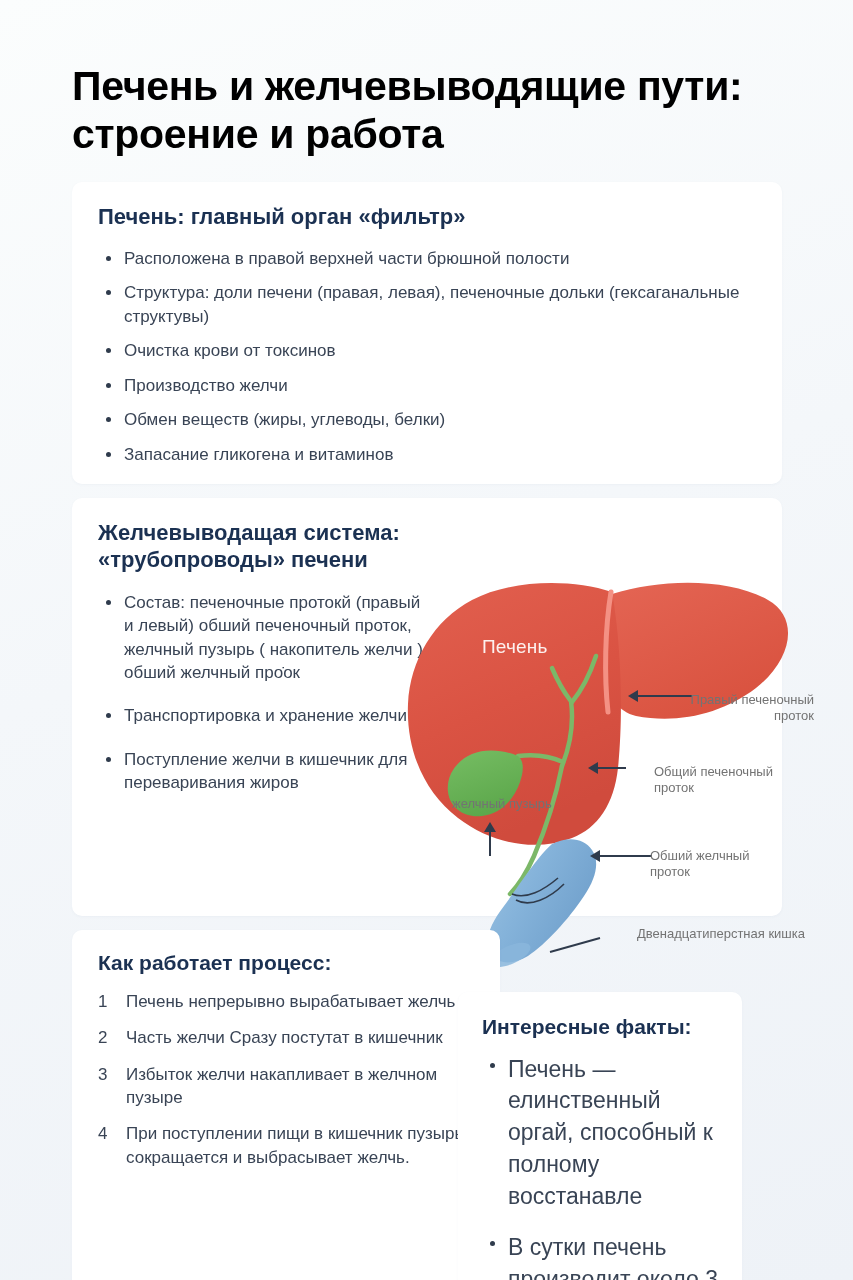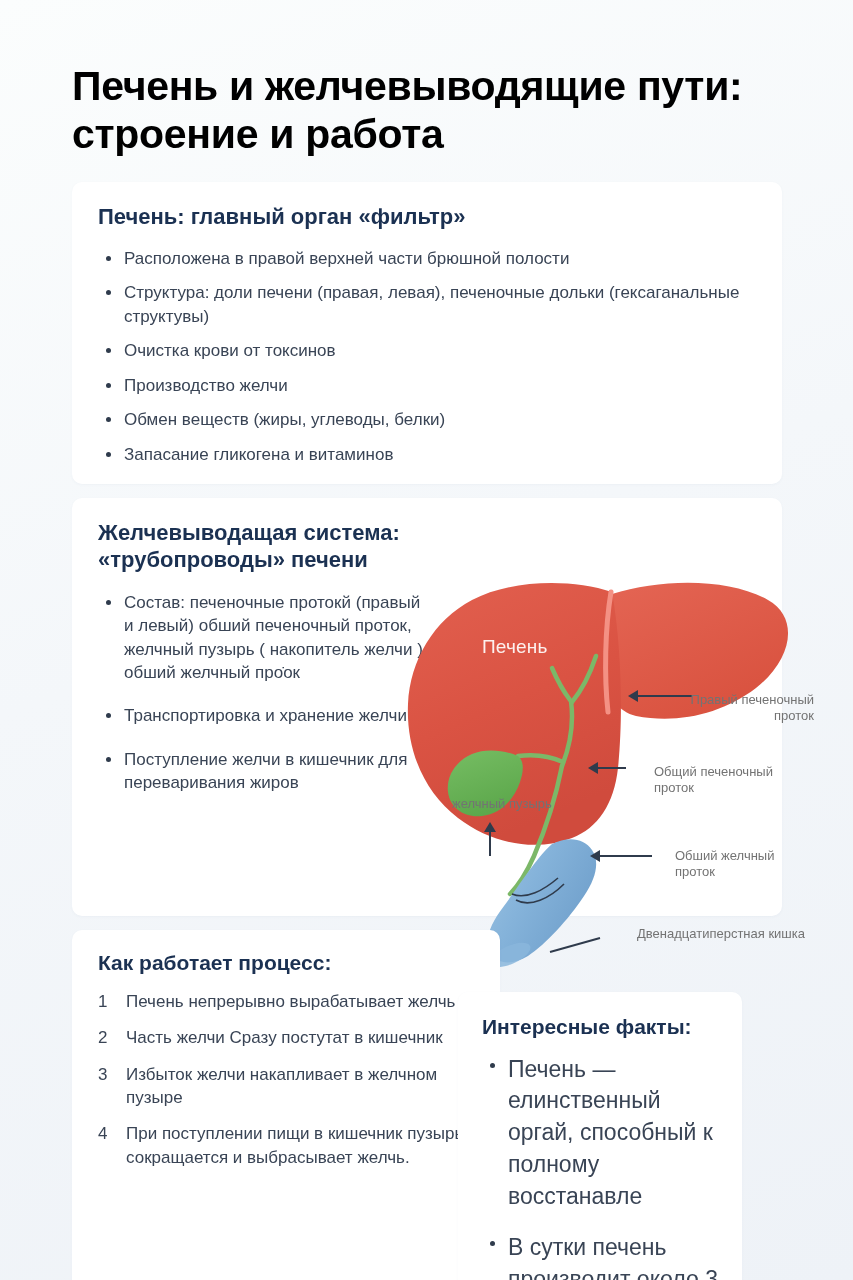--- a/index.html
+++ b/index.html
@@ -138,21 +138,21 @@
     left: 482px;
     top: 636px;
     font-size: 19px;
     font-weight: normal;
     color: #fdf1ef;
     letter-spacing: 0.2px;
   }
   .lbl-right-hepatic { left: 684px; top: 692px; width: 130px; text-align: right; }
   .lbl-common-hepatic { left: 624px; top: 764px; width: 150px; margin-left: 30px; }
   .lbl-gallbladder   { left: 452px; top: 796px; width: 100px; }
-  .lbl-common-bile   { left: 675px; top: 848px; width: 130px; }
+  .lbl-common-bile   { left: 650px; top: 848px; width: 130px; }
   .lbl-duodenum      { left: 618px; top: 926px; width: 215px; margin-left: 19px; }
 </style>
 </head>
 <body>
 
 <div class="page">
 
   <h1 class="title">Печень и желчевыводящие пути: строение и работа</h1>
 
   <section class="card card-liver">

